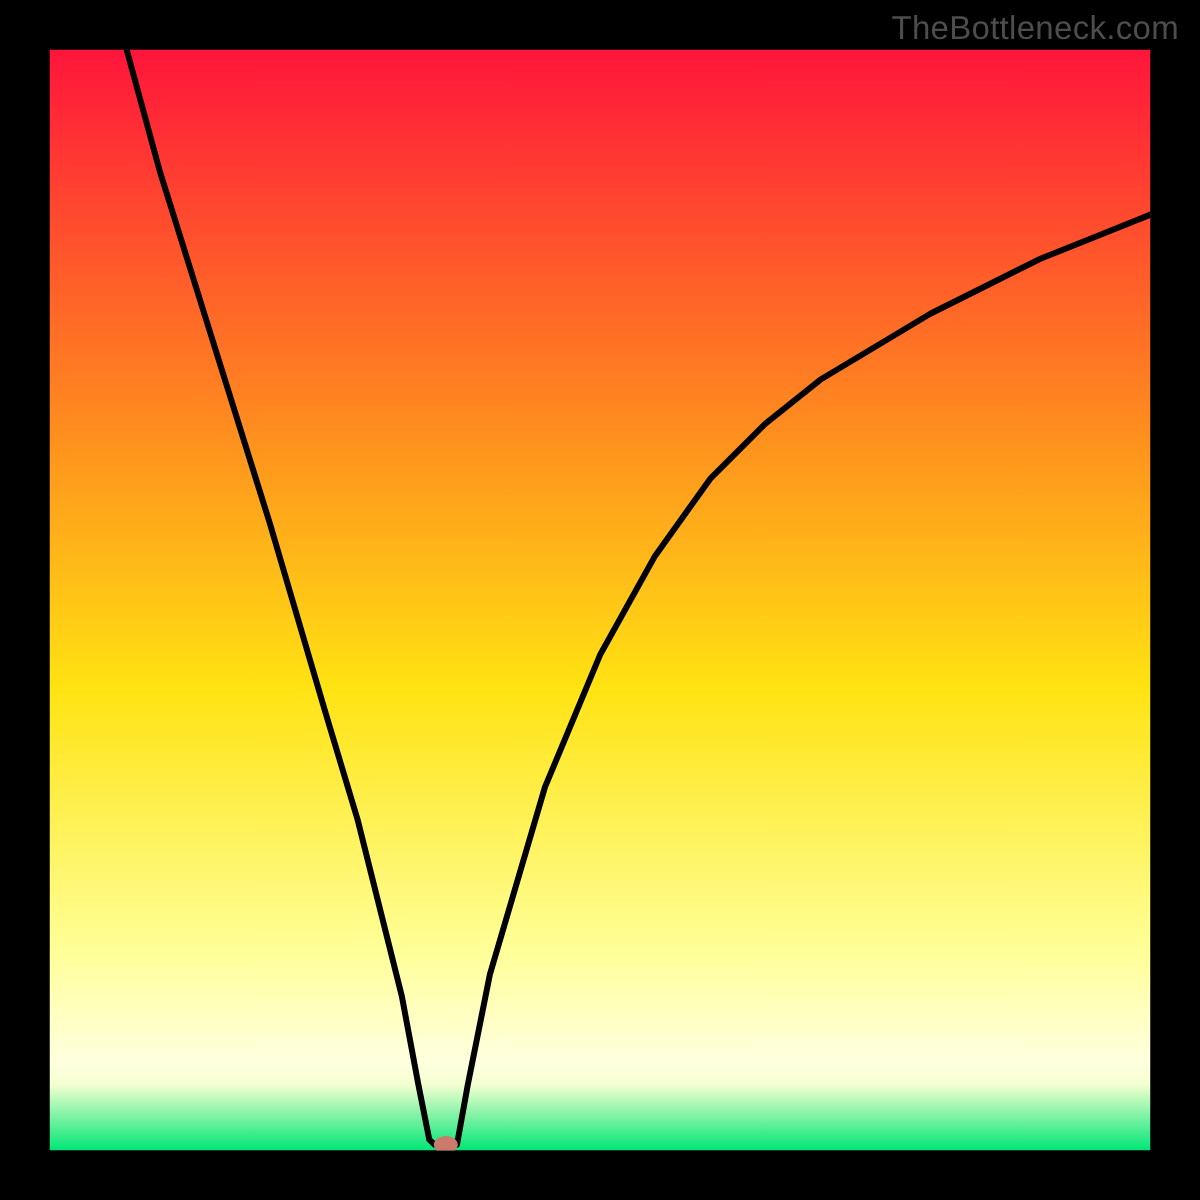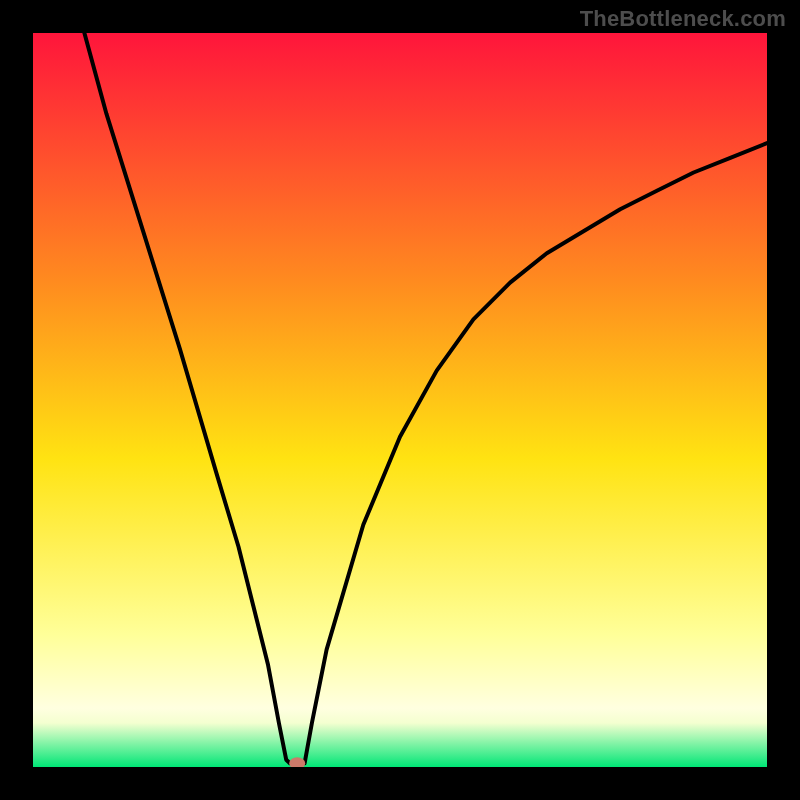--- a/index.html
+++ b/index.html
@@ -24,21 +24,21 @@
     top: 33px;
     width: 734px;
     height: 734px;
   }
   .attribution {
     position: absolute;
     top: 6px;
     right: 14px;
     font-family: Arial, Helvetica, sans-serif;
     font-size: 22px;
-    font-weight: 700;
+    font-weight: 400;
     color: #4d4d4d;
     letter-spacing: 0.2px;
   }
   svg {
     display: block;
   }
 </style>
 </head>
 <body>
 

